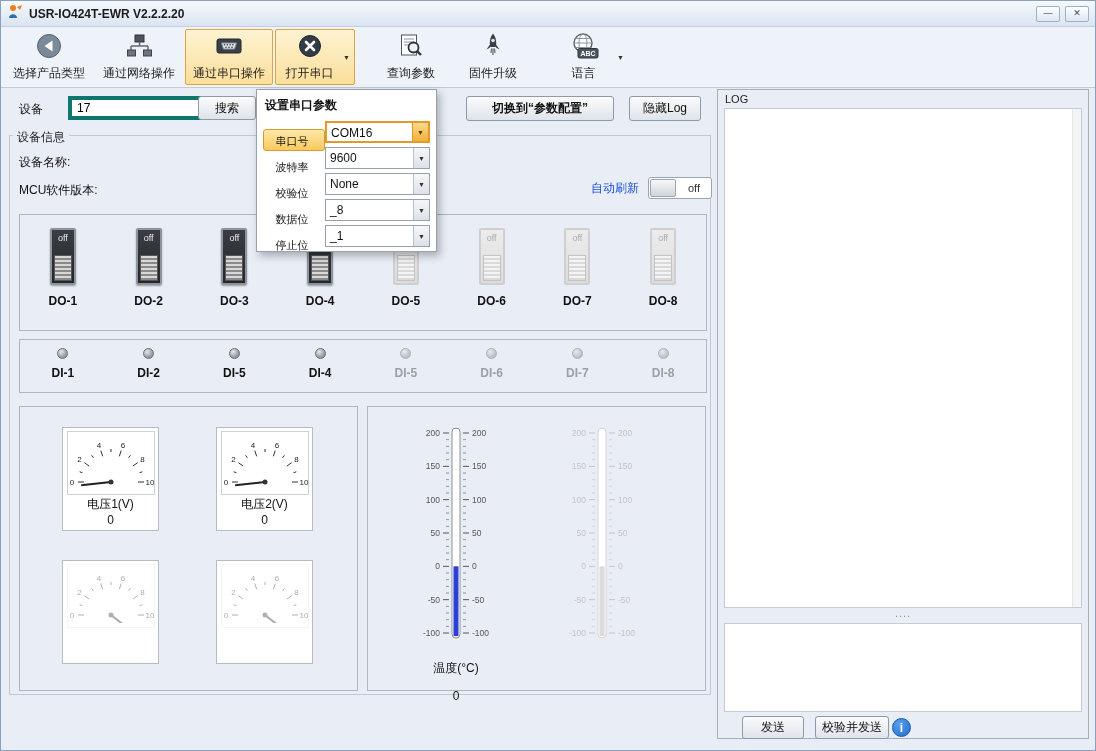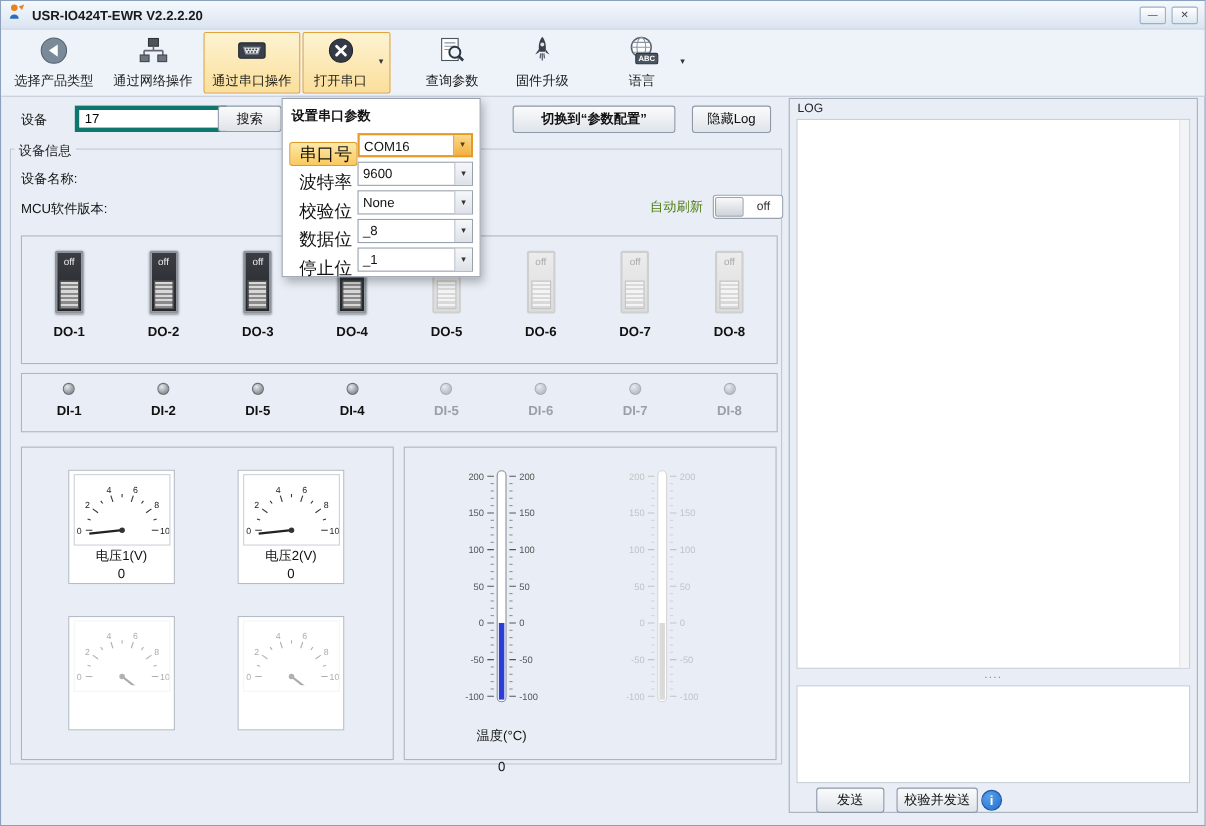--- a/index.html
+++ b/index.html
@@ -29,21 +29,21 @@
   .search-btn{position:absolute;left:197px;top:95px;width:58px;height:24px;}
   .switch-btn{position:absolute;left:465px;top:95px;width:148px;height:25px;font-weight:bold;}
   .hidelog-btn{position:absolute;left:628px;top:95px;width:72px;height:25px;}
 
   
   .device-group{position:absolute;left:8px;top:134px;width:702px;height:560px;border:1px solid #c0c8d2;}
   .group-title{position:absolute;left:12px;top:128px;font-size:12px;color:#222;background:#e9eef6;padding:0 4px;}
   .info-name{position:absolute;left:18px;top:153px;font-size:12px;color:#111;}
   .info-mcu{position:absolute;left:18px;top:181px;font-size:12px;color:#111;}
   .auto-refresh{position:absolute;left:590px;top:176px;display:flex;align-items:center;gap:9px;}
-  .ar-label{font-size:12px;color:#4d7c0f;}
+  .ar-label{font-size:12px;color:#1d4ed8;}
   .toggle{width:64px;height:22px;background:#fff;border:1px solid #9aa4b0;border-radius:3px;display:flex;align-items:center;}
   .toggle-knob{width:26px;height:18px;margin:1px;background:linear-gradient(#f8f8f8,#cfd4da);border:1px solid #9aa4b0;border-radius:2px;}
   .toggle-text{flex:1;text-align:center;font-size:11px;color:#333;}
 
   
   .do-panel{position:absolute;left:18px;top:213px;width:688px;height:117px;border:1px solid #aeb6c2;display:flex;}
   .do-cell{flex:1;display:flex;flex-direction:column;align-items:center;padding-top:13px;}
   .do-switch{width:26px;height:57px;background:linear-gradient(#3a3d43,#24262b);border:2px solid #8d949c;border-radius:2px;position:relative;box-shadow:0 1px 2px rgba(0,0,0,.35);}
   .do-off{color:#e8e8e8;font-size:9px;text-align:center;margin-top:3px;}
   .do-knob{position:absolute;left:2px;right:2px;bottom:2px;height:26px;background:repeating-linear-gradient(#d8d8d8 0,#d8d8d8 2px,#8a8a8a 2px,#8a8a8a 4px);border:1px solid #555;}
@@ -90,21 +90,21 @@
   .log-buttons{position:absolute;left:0;right:16px;top:626px;height:25px;}
   .send-btn{position:absolute;left:24px;top:0;width:62px;height:23px;}
   .verify-btn{position:absolute;left:97px;top:0;width:74px;height:23px;}
   .info-badge{position:absolute;left:174px;top:2px;width:19px;height:19px;border-radius:50%;background:radial-gradient(circle at 35% 30%,#5aa0e8,#1f6fd0);color:#fff;font-size:12px;font-weight:bold;text-align:center;line-height:19px;border:1px solid #1858a8;}
   .clear-btn{position:absolute;left:249px;top:0;width:80px;height:23px;margin-top:40px;}
 
   
   .serial-popup{position:absolute;left:255px;top:88px;width:181px;height:163px;background:#fff;border:1px solid #98a2ae;box-shadow:3px 4px 8px rgba(0,0,0,.28);z-index:50;padding:5px 6px;}
   .sp-title{font-size:12px;font-weight:bold;color:#111;margin:2px 0 5px 2px;}
   .sp-row{display:flex;align-items:center;height:26px;}
-  .sp-label{width:62px;text-align:right;font-size:16px;color:#111;padding-right:4px;height:22px;line-height:22px;border:1px solid transparent;border-radius:3px;margin-top:16px;}
+  .sp-label{width:62px;text-align:center;font-size:11px;color:#111;padding-right:4px;height:22px;line-height:22px;border:1px solid transparent;border-radius:3px;margin-top:16px;}
   .sp-combo{flex:1;height:22px;border:1px solid #98a2ae;display:flex;align-items:stretch;background:#fff;}
   .sp-value{flex:1;font-size:12px;padding-left:4px;color:#111;line-height:20px;white-space:nowrap;overflow:hidden;}
   .sp-arrow{width:16px;border-left:1px solid #b8c0ca;background:linear-gradient(#f6f7f9,#dde1e8);display:flex;align-items:center;justify-content:center;font-size:7px;color:#333;}
   .sp-row.highlight .sp-label{background:linear-gradient(#fde9a8,#f8c95e);border-color:#da9b2b;}
   .sp-row.highlight .sp-combo{border:2px solid #e39a28;}
   .sp-row.highlight .sp-arrow{background:linear-gradient(#fbd98a,#f2b03f);border-left-color:#da9b2b;color:#5a3a00;}
 </style>
 </head>
 <body>
 

